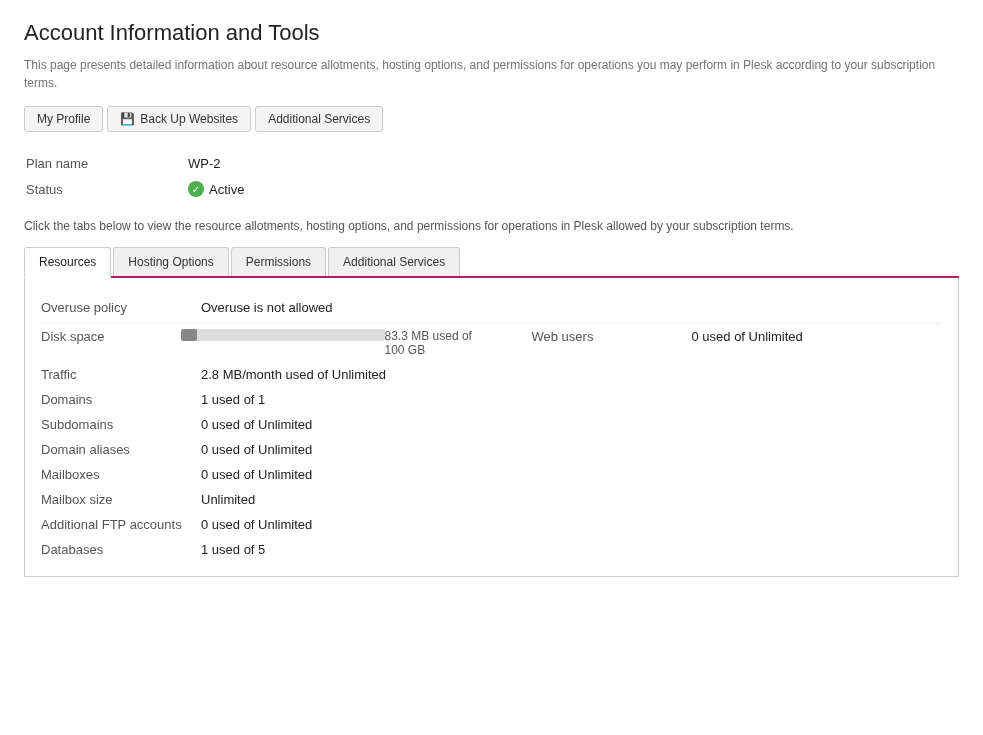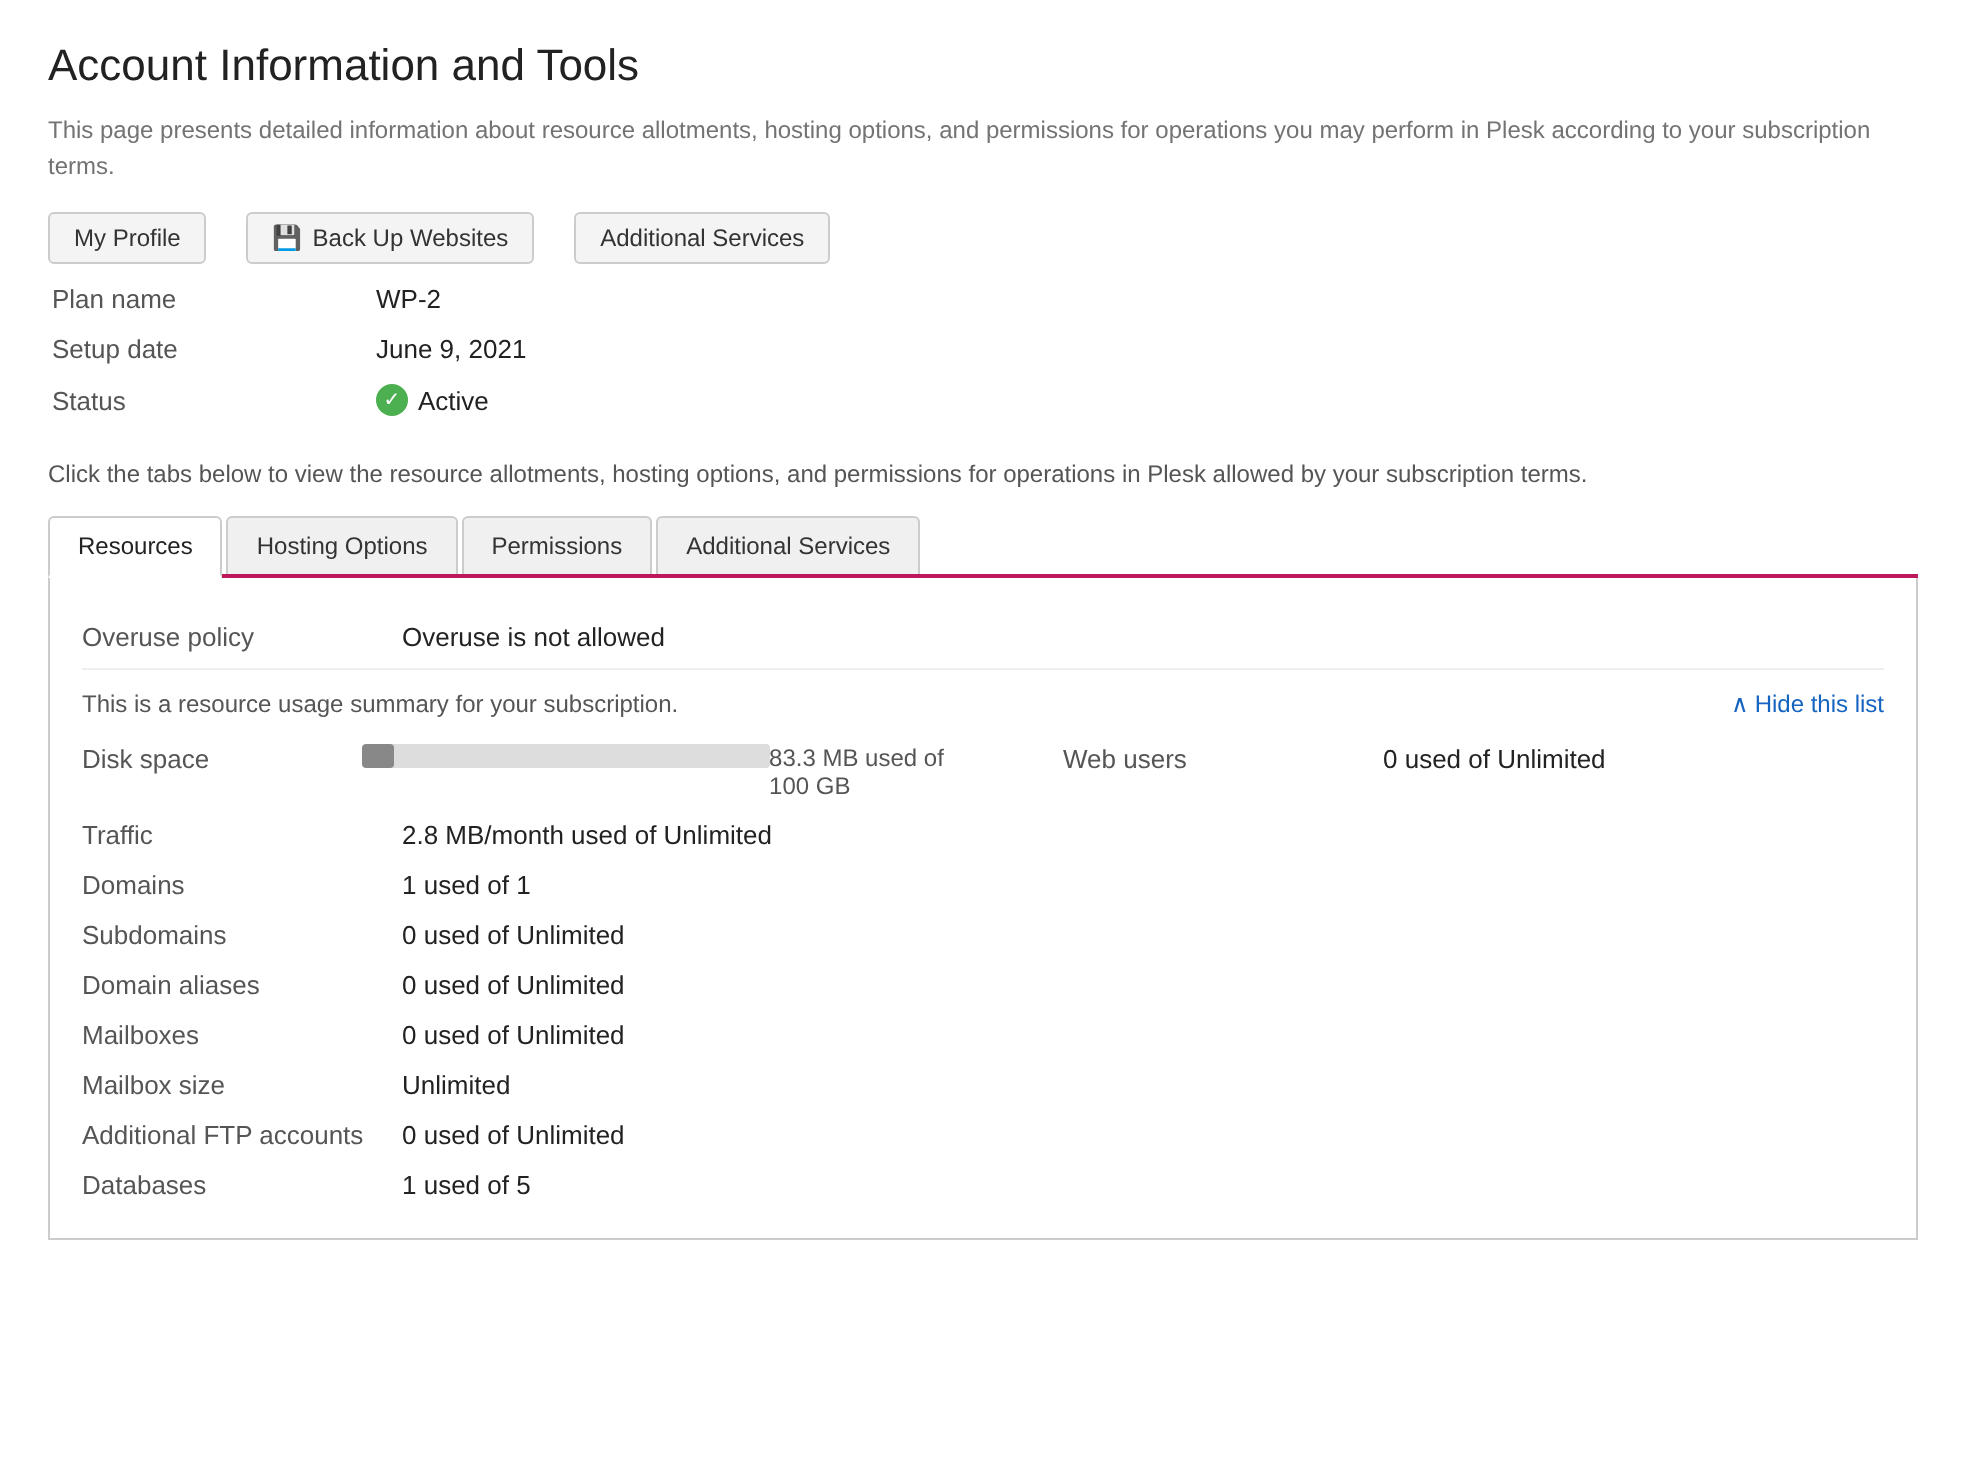--- a/index.html
+++ b/index.html
@@ -19,22 +19,22 @@
       margin-bottom: 10px;
     }
     .description {
       font-size: 12px;
       color: #737373;
       margin-bottom: 14px;
       line-height: 1.5;
     }
     .top-buttons {
       display: flex;
-      gap: 20px;
-      margin-bottom: 4px;
+      gap: 4px;
+      margin-bottom: 18px;
     }
     .top-btn {
       padding: 5px 12px;
       background: #f4f4f4;
       border: 1px solid #ccc;
       border-radius: 3px;
       cursor: pointer;
       font-size: 12px;
       color: #333;
       display: flex;
@@ -204,24 +204,20 @@
   </button>
 </div>
 
 <table class="info-table">
   <tbody>
       <tr>
     <td>Plan name</td>
     <td>WP-2</td>
   </tr>
   <tr>
-    <td>Setup date</td>
-    <td>June 9, 2021</td>
-  </tr>
-  <tr>
     <td>Status</td>
     <td>
       <div class="status-active">
         <div class="status-icon">✓</div>
         <span>Active</span>
       </div>
     </td>
   </tr>
 </tbody>
   </table>
@@ -243,27 +239,20 @@
   </div>
 </div>
 
 <div class="tab-content">
 
   <div class="overuse-row">
     <div class="overuse-label">Overuse policy</div>
     <div class="overuse-value">Overuse is not allowed</div>
   </div>
 
-  <div class="summary-header">
-    <span class="summary-text">This is a resource usage summary for your subscription.</span>
-    <a class="hide-link">
-      <span>∧</span>
-      <span>Hide this list</span>
-    </a>
-  </div>
 
   <div class="two-col-grid">
     <div class="col-block">
 
       <div class="resource-row">
         <div class="resource-label">Disk space</div>
         <div class="disk-progress-wrap">
           <div class="progress-bar-outer">
             <div class="progress-bar-inner" style="width: 8%;"></div>
           </div>

